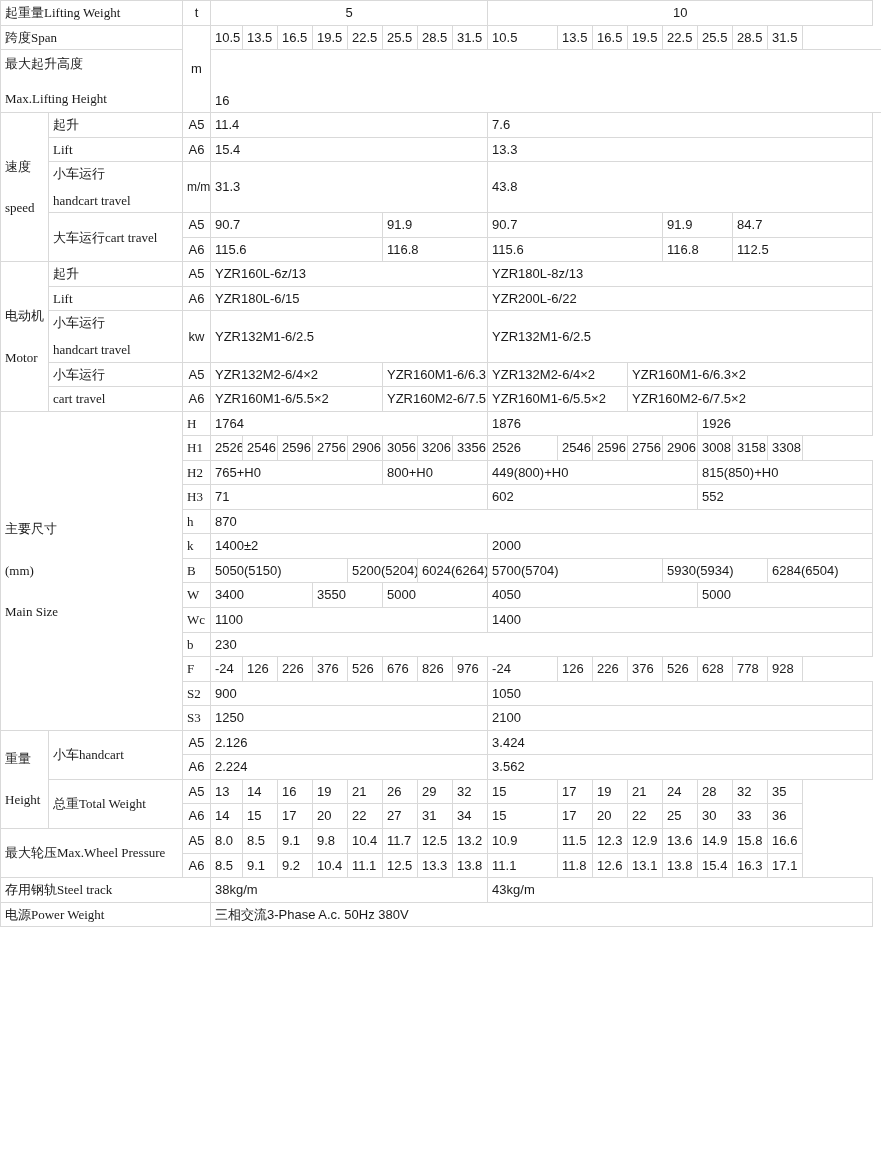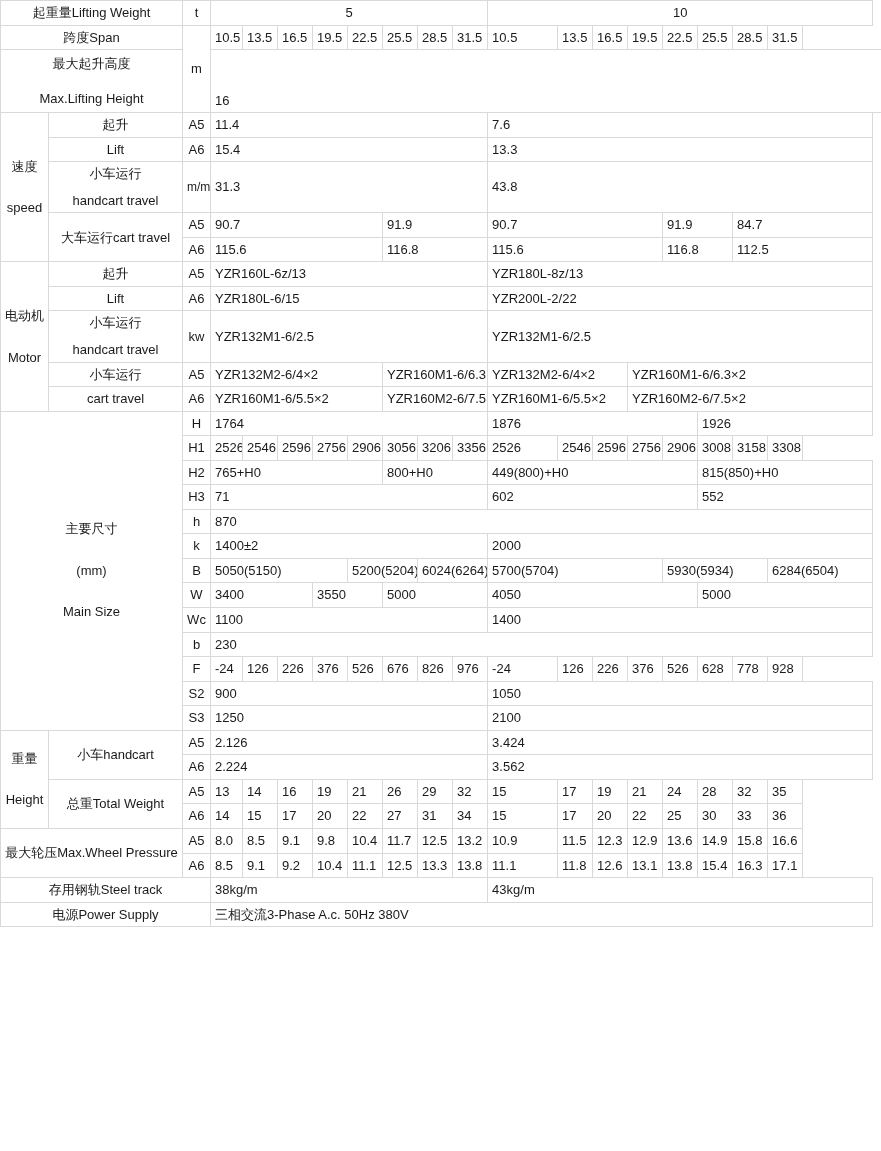--- a/index.html
+++ b/index.html
@@ -26,21 +26,22 @@
   table.spec td {
     border: 1px solid #d9d9d9;
     padding: 3px 4px;
     vertical-align: middle;
     font-size: 13px;
     line-height: 1.35;
     white-space: nowrap;
     overflow: hidden;
   }
   td.lbl {
-    text-align: center;
+    text-align: left;
+    font-family: Liberation Serif, serif;
   }
   td.val {
     text-align: left;
   }
   td.ctr {
     text-align: center;
   }
   .two-line {
     white-space: normal;
     line-height: 1.55;
@@ -171,21 +172,21 @@
     </td>
     <td class="lbl">起升</td>
     <td class="ctr">A5</td>
     <td class="val" colspan="8">YZR160L-6z/13</td>
     <td class="val" colspan="11">YZR180L-8z/13</td>
   </tr>
   <tr>
     <td class="lbl">Lift</td>
     <td class="ctr">A6</td>
     <td class="val" colspan="8">YZR180L-6/15</td>
-    <td class="val" colspan="11">YZR200L-2/22</td>
+    <td class="val" colspan="11">YZR200L-6/22</td>
   </tr>
 
   <tr>
     <td class="lbl" rowspan="2">
       <div>小车运行</div>
       <div style="height:9px"></div>
       <div>handcart travel</div>
     </td>
     <td class="ctr" rowspan="2">kw</td>
     <td class="val" colspan="8" rowspan="2">YZR132M1-6/2.5</td>
@@ -429,18 +430,18 @@
     <td class="val">17.1</td>
   </tr>
 
   <tr>
     <td class="lbl" colspan="3">存用钢轨Steel track</td>
     <td class="val" colspan="8">38kg/m</td>
     <td class="val" colspan="11">43kg/m</td>
   </tr>
 
   <tr>
-    <td class="lbl" colspan="3">电源Power Supply</td>
+    <td class="lbl" colspan="3">电源Power Weight</td>
     <td class="val" colspan="19">三相交流3-Phase A.c. 50Hz 380V</td>
   </tr>
 </tbody>
     </table>
 </div>
 
 </body></html>

